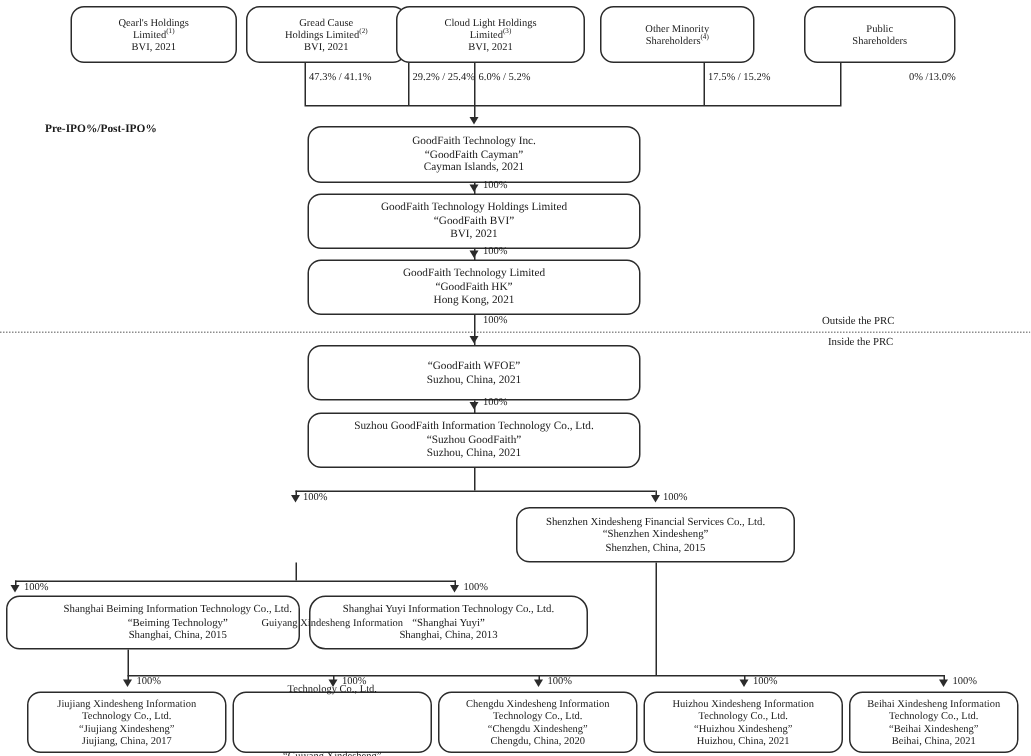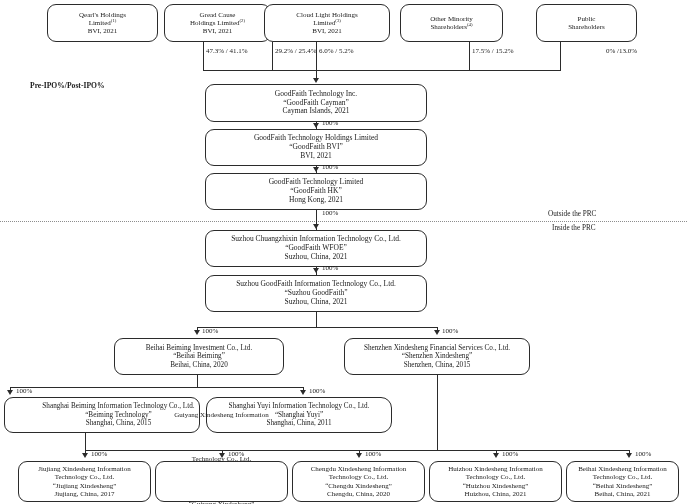--- a/index.html
+++ b/index.html
@@ -171,21 +171,20 @@
 
   <div class="divider" style="left:0px; top:221px; width:687px;"></div>
   <span class="prc-label" style="left:548px; top:210px;">Outside the PRC</span>
   <span class="prc-label" style="left:552px; top:224px;">Inside the PRC</span>
 
   <div class="ln-v" style="left:316px; top:210px; height:20px;"></div>
   <div class="arrow" style="left:313px; top:224px;"></div>
   <span class="pct" style="left:322px; top:209px;">100%</span>
 
   <div class="box f75" style="left:205px; top:230px; width:222px; height:37px;">
-    <span class="ln">Suzhou Chuangzhixin Information Technology Co., Ltd.</span>
     <span class="ln">“GoodFaith WFOE”</span>
     <span class="ln">Suzhou, China, 2021</span>
   </div>
 
   <div class="ln-v" style="left:316px; top:267px; height:9px;"></div>
   <div class="arrow" style="left:313px; top:268px;"></div>
   <span class="pct" style="left:322px; top:264px;">100%</span>
 
   <div class="box f75" style="left:205px; top:275px; width:222px; height:37px;">
     <span class="ln">Suzhou GoodFaith Information Technology Co., Ltd.</span>
@@ -195,25 +194,20 @@
 
   <div class="ln-v" style="left:316px; top:312px; height:15px;"></div>
   <div class="ln-h" style="left:197px; top:327px; width:240px;"></div>
   <div class="ln-v" style="left:197px; top:327px; height:6px;"></div>
   <div class="arrow" style="left:194px; top:330px;"></div>
   <span class="pct" style="left:202px; top:327px;">100%</span>
   <div class="ln-v" style="left:437px; top:327px; height:6px;"></div>
   <div class="arrow" style="left:434px; top:330px;"></div>
   <span class="pct" style="left:442px; top:327px;">100%</span>
 
-  <div class="box f72" style="left:114px; top:338px; width:170px; height:37px;">
-    <span class="ln">Beihai Beiming Investment Co., Ltd.</span>
-    <span class="ln">“Beihai Beiming”</span>
-    <span class="ln">Beihai, China, 2020</span>
-  </div>
 
   <div class="box f72" style="left:344px; top:338px; width:186px; height:37px;">
     <span class="ln">Shenzhen Xindesheng Financial Services Co., Ltd.</span>
     <span class="ln">“Shenzhen Xindesheng”</span>
     <span class="ln">Shenzhen, China, 2015</span>
   </div>
 
   <div class="ln-v" style="left:197px; top:375px; height:12px;"></div>
   <div class="ln-h" style="left:10px; top:387px; width:294px;"></div>
   <div class="ln-v" style="left:10px; top:387px; height:5px;"></div>
@@ -225,21 +219,21 @@
 
   <div class="box f72" style="left:4px; top:397px; width:196px; height:36px;padding-left:36px;">
     <span class="ln">Shanghai Beiming Information Technology Co., Ltd.</span>
     <span class="ln">“Beiming Technology”</span>
     <span class="ln">Shanghai, China, 2015</span>
   </div>
 
   <div class="box f72" style="left:206px; top:397px; width:186px; height:36px;border-radius:11px;">
     <span class="ln">Shanghai Yuyi Information Technology Co., Ltd.</span>
     <span class="ln">“Shanghai Yuyi”</span>
-    <span class="ln">Shanghai, China, 2011</span>
+    <span class="ln">Shanghai, China, 2013</span>
   </div>
 
   <div class="ln-v" style="left:85px; top:433px; height:17px;"></div>
   <div class="ln-v" style="left:437px; top:375px; height:75px;"></div>
   <div class="ln-h" style="left:85px; top:450px; width:545px;"></div>
 
   <div class="ln-v" style="left:85px; top:450px; height:6px;"></div>
   <div class="arrow" style="left:82px; top:453px;"></div>
   <span class="pct" style="left:91px; top:450px;">100%</span>
 

